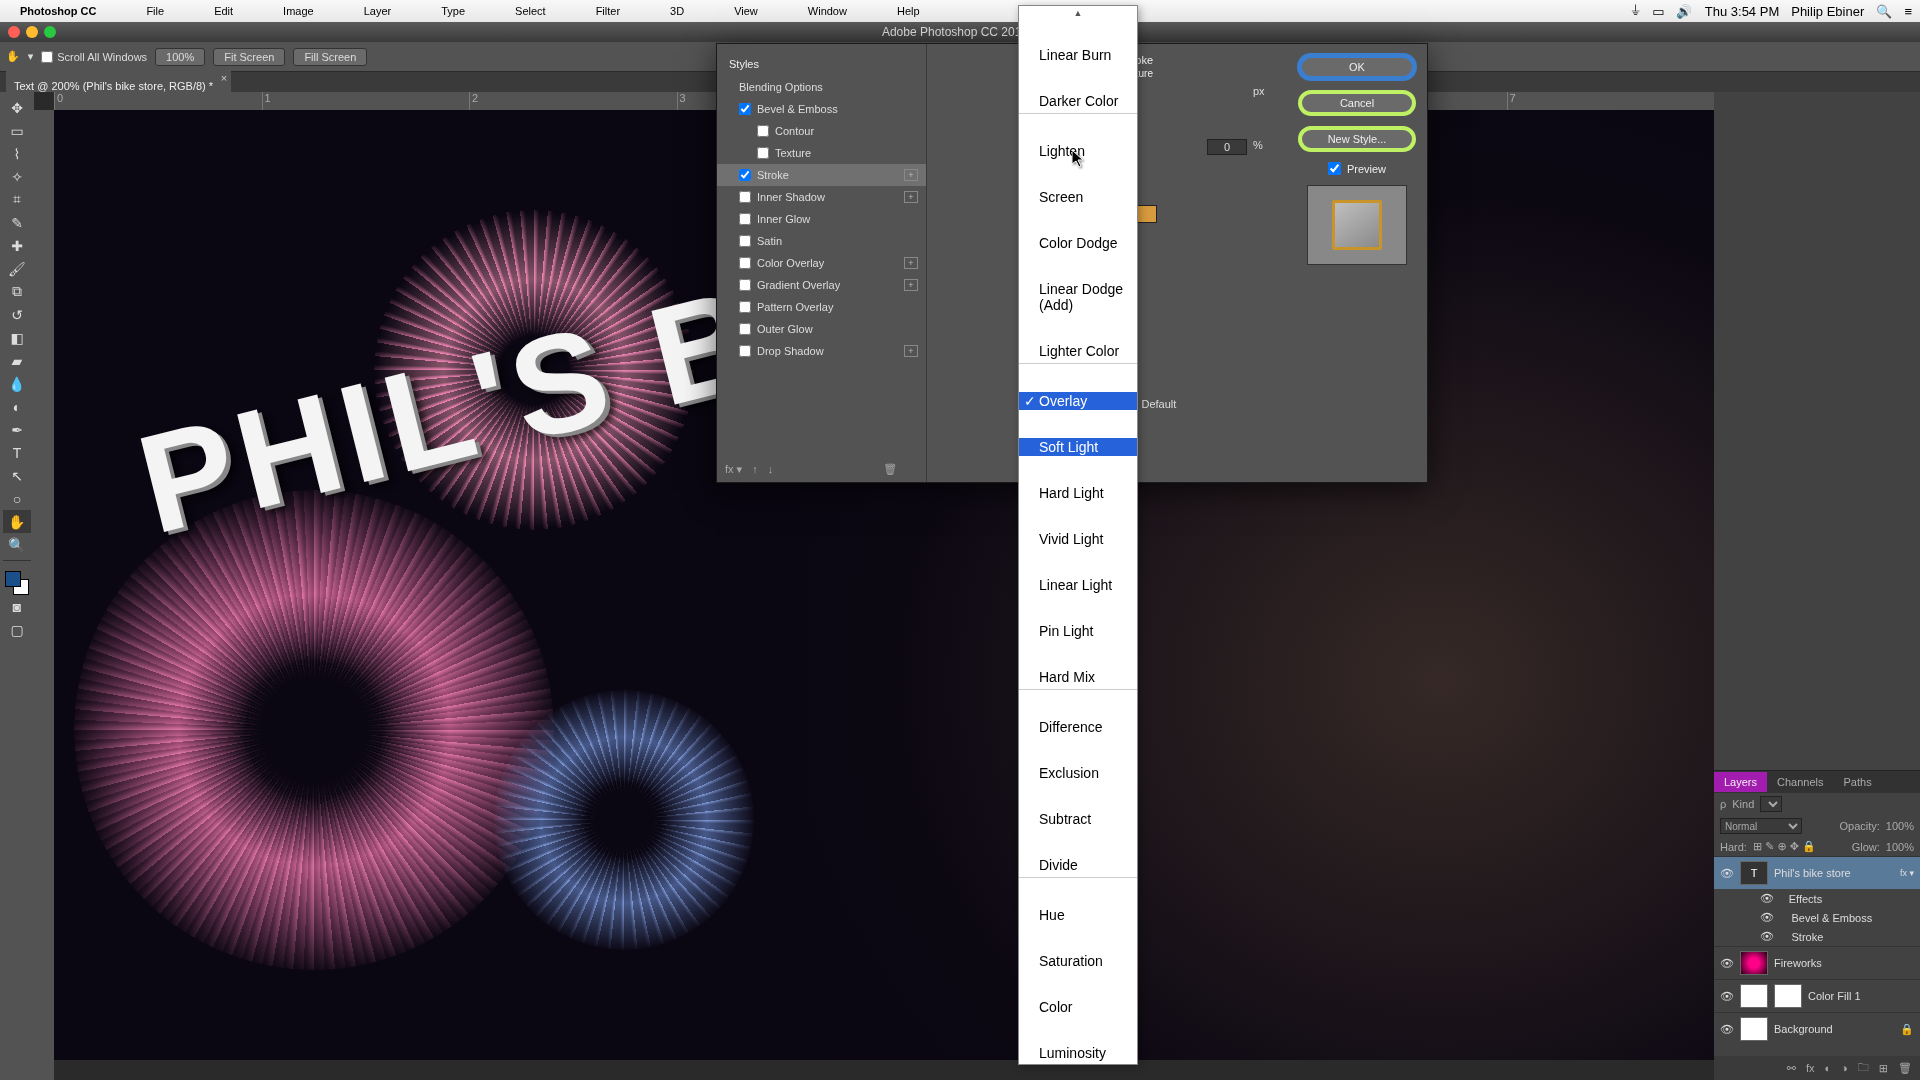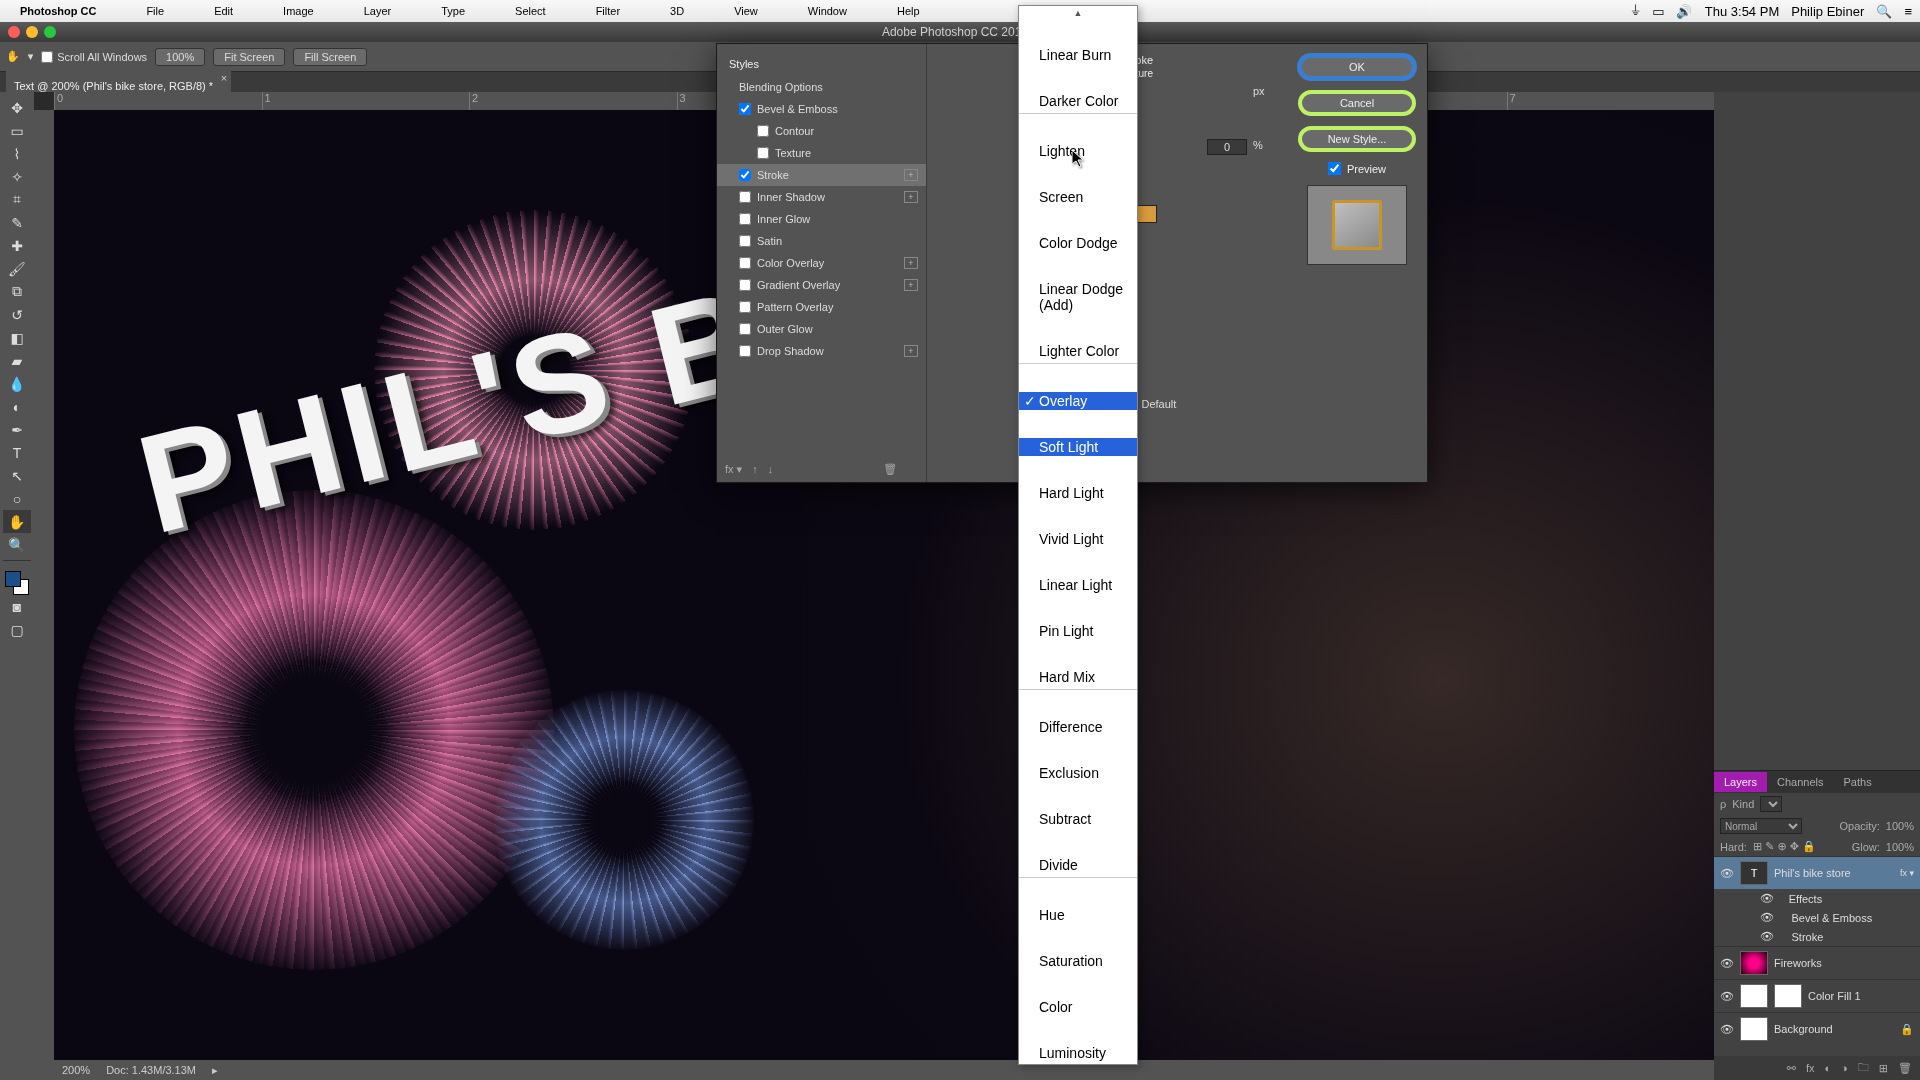--- a/index.html
+++ b/index.html
@@ -206,25 +206,20 @@
         <span>6</span>
         <span>7</span>
     </div>
     <div class="rulers-v"></div>
     <div class="canvas">
       <div class="dusty"></div>
       <div class="firework fw1"></div>
       <div class="firework fw2"></div>
       <div class="firework fw3"></div>
       <div class="canvas-text">PHIL'S B</div>
-    </div>
-    <div class="status-bar">
-      <span>200%</span>
-      <span>Doc: 1.43M/3.13M</span>
-      <span>▸</span>
     </div>
   </div>
 
   <div class="right-panels"></div>
 </div>
 
 <div class="ls-dialog">
   <div class="ls-left">
     <div class="hdr">Styles</div>
     <div class="item">

